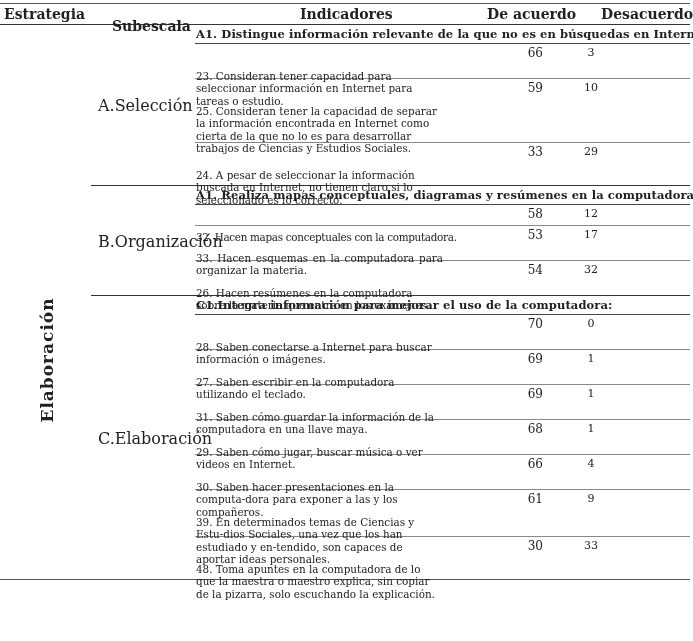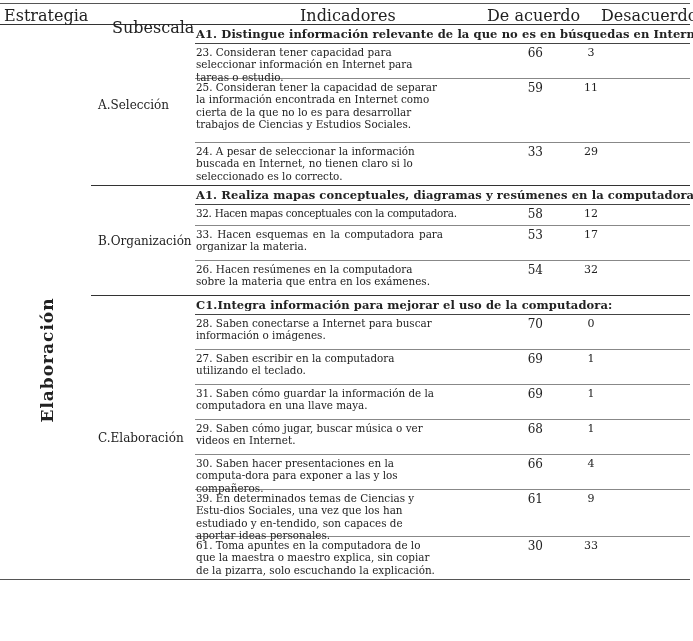--- a/index.html
+++ b/index.html
@@ -9,21 +9,21 @@
     color: #222222;
   }
   .tbl {
     position: absolute; left: 0; top: 3px; width: 690px;
     border-top: 1.5px solid #555;
     border-bottom: 1.5px solid #555;
   }
   .hdr {
     position: relative; height: 20px;
     border-bottom: 1.5px solid #333;
-    font-weight: normal; font-size: 16px;
+    font-weight: bold; font-size: 14px;
   }
   .hdr span { position: absolute; top: 2px; white-space: nowrap; }
   .h-estr { left: 4px; }
   .h-sub { left: 112px; margin-top: 12px; }
   .h-ind { left: 300px; }
   .h-acu { left: 487px; }
   .h-des { left: 601px; }
 
   .body { position: relative; }
   .estr-cell {
@@ -36,38 +36,38 @@
     white-space: nowrap;
   }
   .group {
     position: relative; margin-left: 91px;
     border-bottom: 1px solid #333;
   }
   .group:last-child { border-bottom: none; }
   .sub-label {
     position: absolute; left: 7px; top: 50%;
     transform: translateY(-50%);
-    font-size: 12px; white-space: nowrap;
+    font-size: 16px; white-space: nowrap;
   }
   .rows { margin-left: 104px; }
   .sec-head {
     font-weight: bold; font-size: 11.5px;
     height: 18px; line-height: 18px;
     border-bottom: 1.5px solid #444;
     white-space: nowrap; padding-left: 1px;
     letter-spacing: 0.1px;
   }
   .row {
     display: flex;
     border-bottom: 1px solid #888;
     font-size: 10.4px; line-height: 12.3px;
     padding: 2px 0 3px 0;
   }
   .row:last-child { border-bottom: none; }
-  .row .txt { width: 247px; padding-left: 1px; }
+  .row .txt { width: 247px; padding-left: 1px; margin-top: 24px; }
   .row .acu { width: 100px; text-align: right; padding-top: 1px; font-size: 12px; }
   .row .des { width: 96px; text-align: center; padding-top: 1px; font-size: 11px; }
   .row .txt.just { text-align: justify; }
 </style>
 </head>
 <body>
 
 <div class="tbl">
   <div class="hdr">
     <span class="h-estr">Estrategia</span>
@@ -87,21 +87,21 @@
       <div class="rows">
         <div class="sec-head">A1. Distingue información relevante de la que no es en búsquedas en Internet:</div>
         <div class="row" style="height:29px">
           <div class="txt">23. Consideran tener capacidad para seleccionar información en Internet para tareas o estudio.</div>
           <div class="acu">66</div>
           <div class="des">3</div>
         </div>
         <div class="row" style="height:58px">
           <div class="txt">25. Consideran tener la capacidad de separar la información encontrada en Internet como cierta de la que no lo es para desarrollar trabajos de Ciencias y Estudios Sociales.</div>
           <div class="acu">59</div>
-          <div class="des">11</div>
+          <div class="des">10</div>
         </div>
         <div class="row" style="height:37px">
           <div class="txt">24. A pesar de seleccionar la información buscada en Internet, no tienen claro si lo seleccionado es lo correcto.</div>
           <div class="acu">33</div>
           <div class="des">29</div>
         </div>
       </div>
     </div>
 
     <div class="group">
@@ -154,20 +154,20 @@
           <div class="txt">30. Saben hacer presentaciones en la computa-dora para exponer a las y los compañeros.</div>
           <div class="acu">66</div>
           <div class="des">4</div>
         </div>
         <div class="row" style="height:41px">
           <div class="txt">39. En determinados temas de Ciencias y Estu-dios Sociales, una vez que los han estudiado y en-tendido, son capaces de aportar ideas personales.</div>
           <div class="acu">61</div>
           <div class="des">9</div>
         </div>
         <div class="row" style="height:37px">
-          <div class="txt">61. Toma apuntes en la computadora de lo que la maestra o maestro explica, sin copiar de la pizarra, solo escuchando la explicación.</div>
+          <div class="txt">48. Toma apuntes en la computadora de lo que la maestra o maestro explica, sin copiar de la pizarra, solo escuchando la explicación.</div>
           <div class="acu">30</div>
           <div class="des">33</div>
         </div>
       </div>
     </div>
   </div>
 </div>
 
 </body></html>

